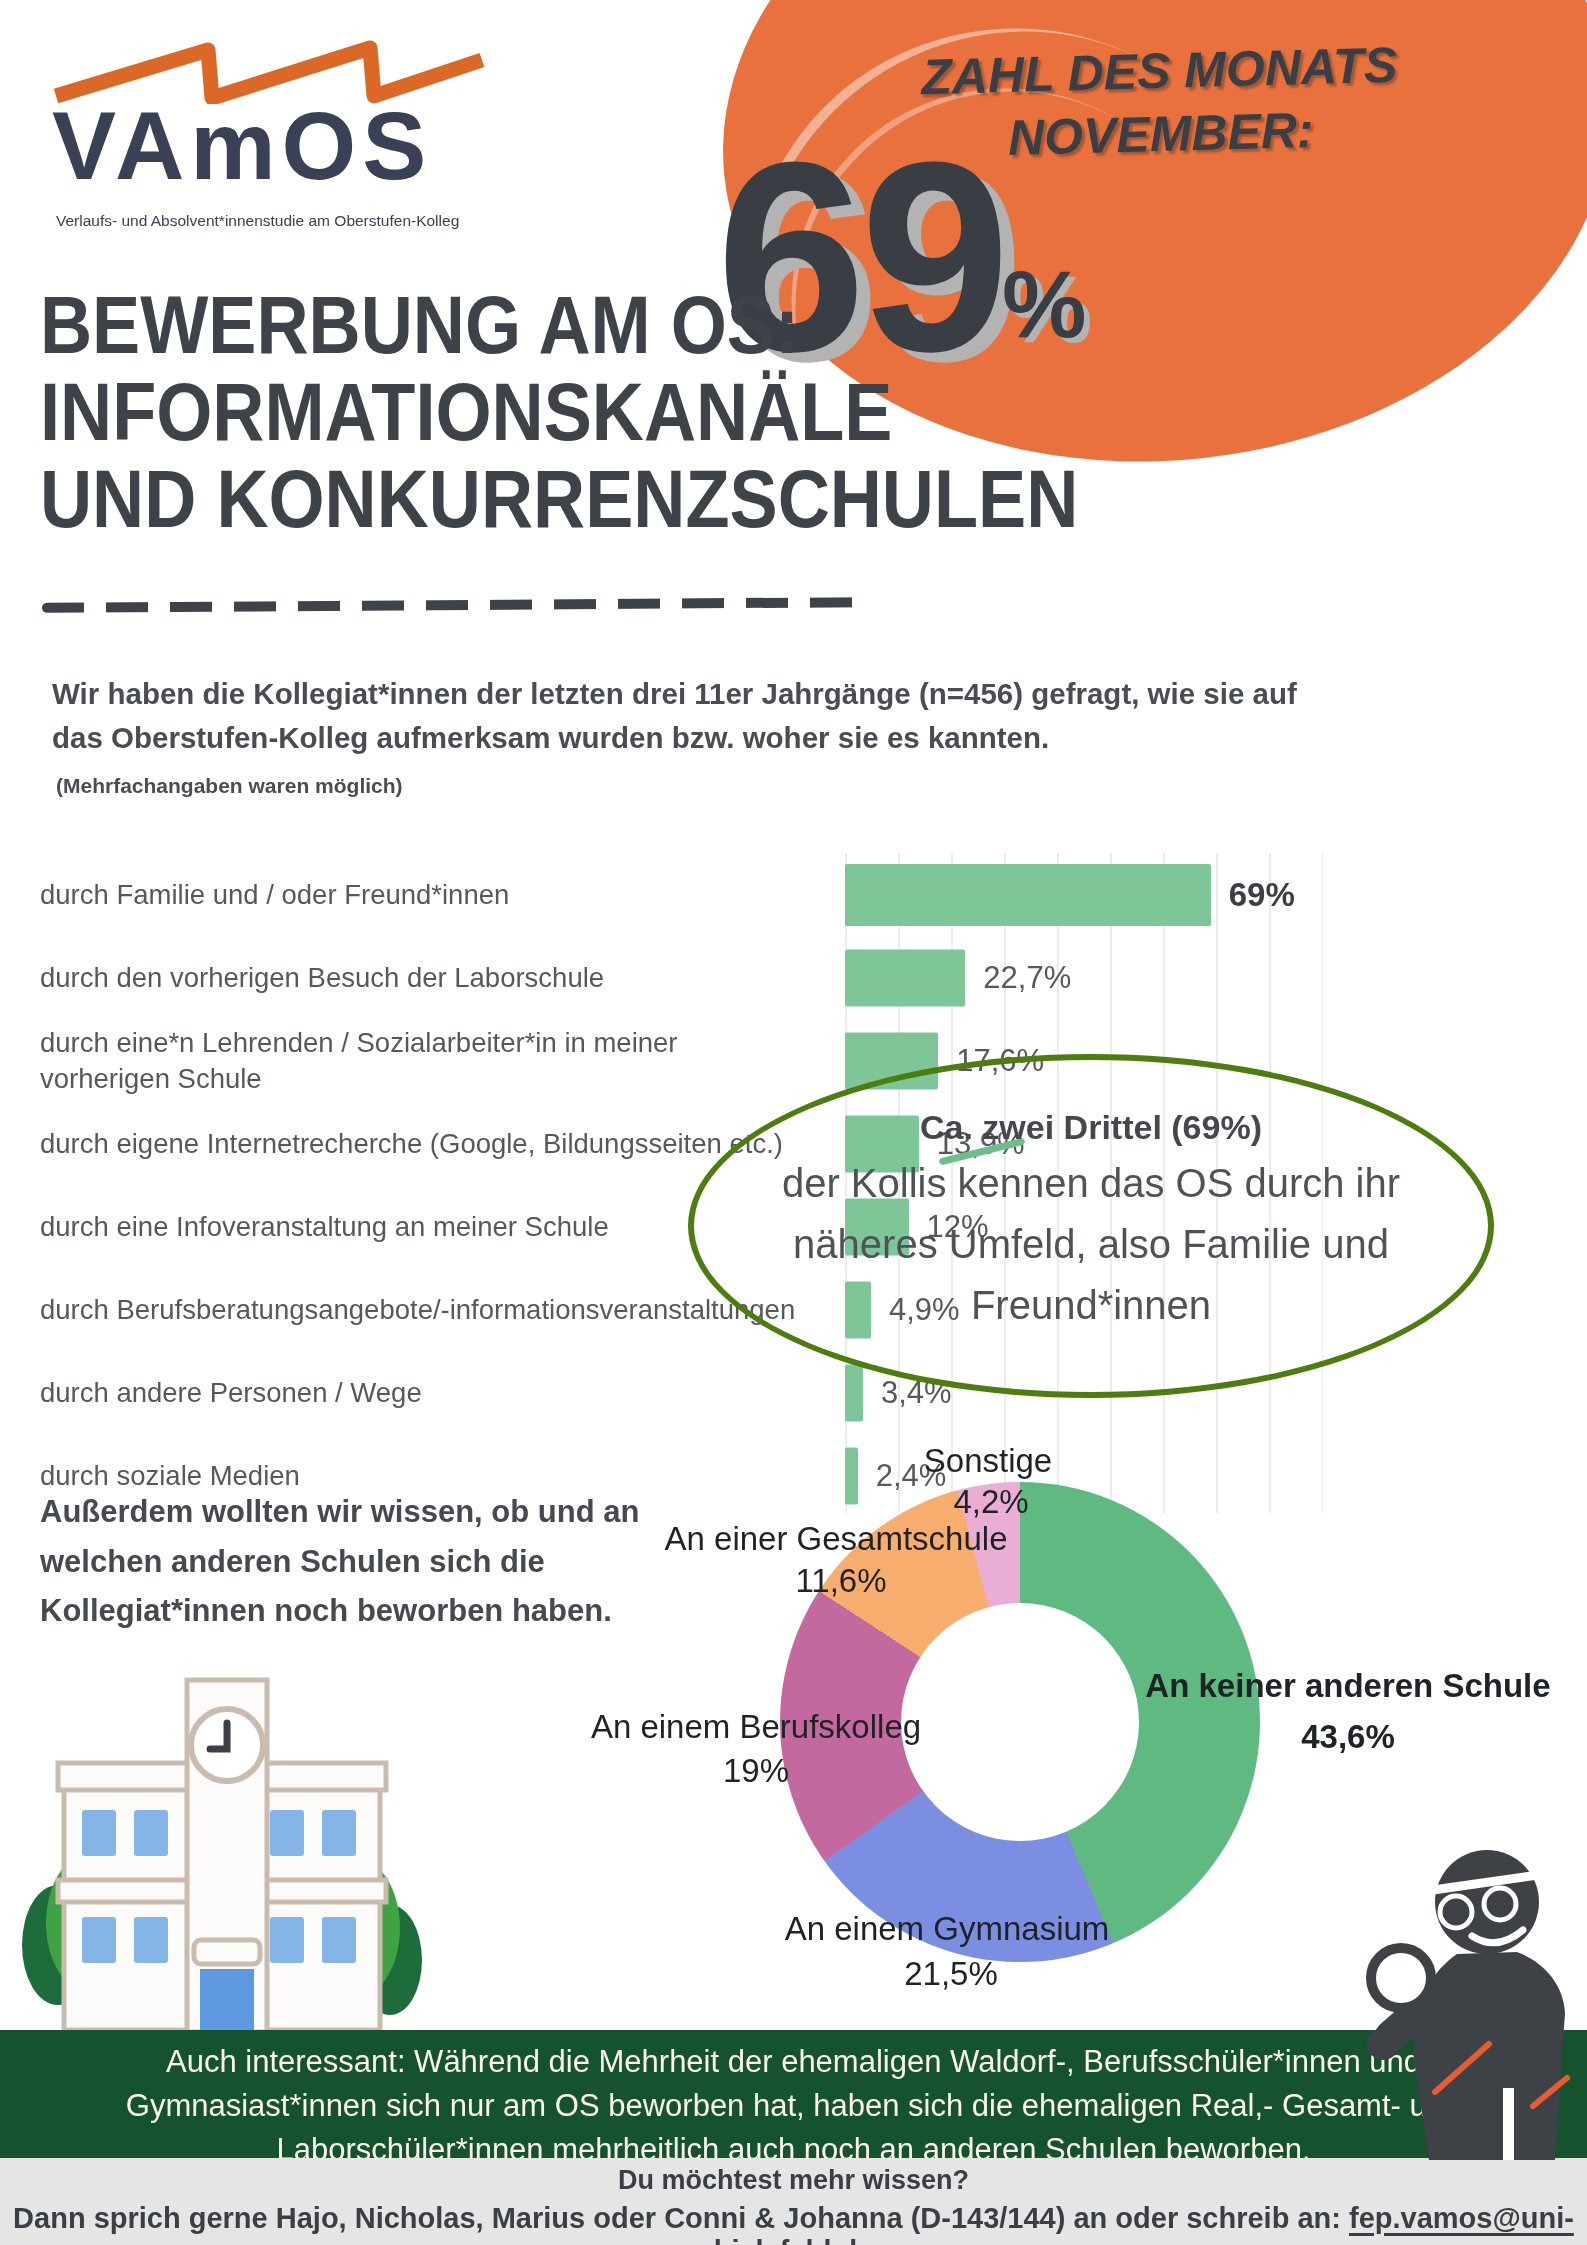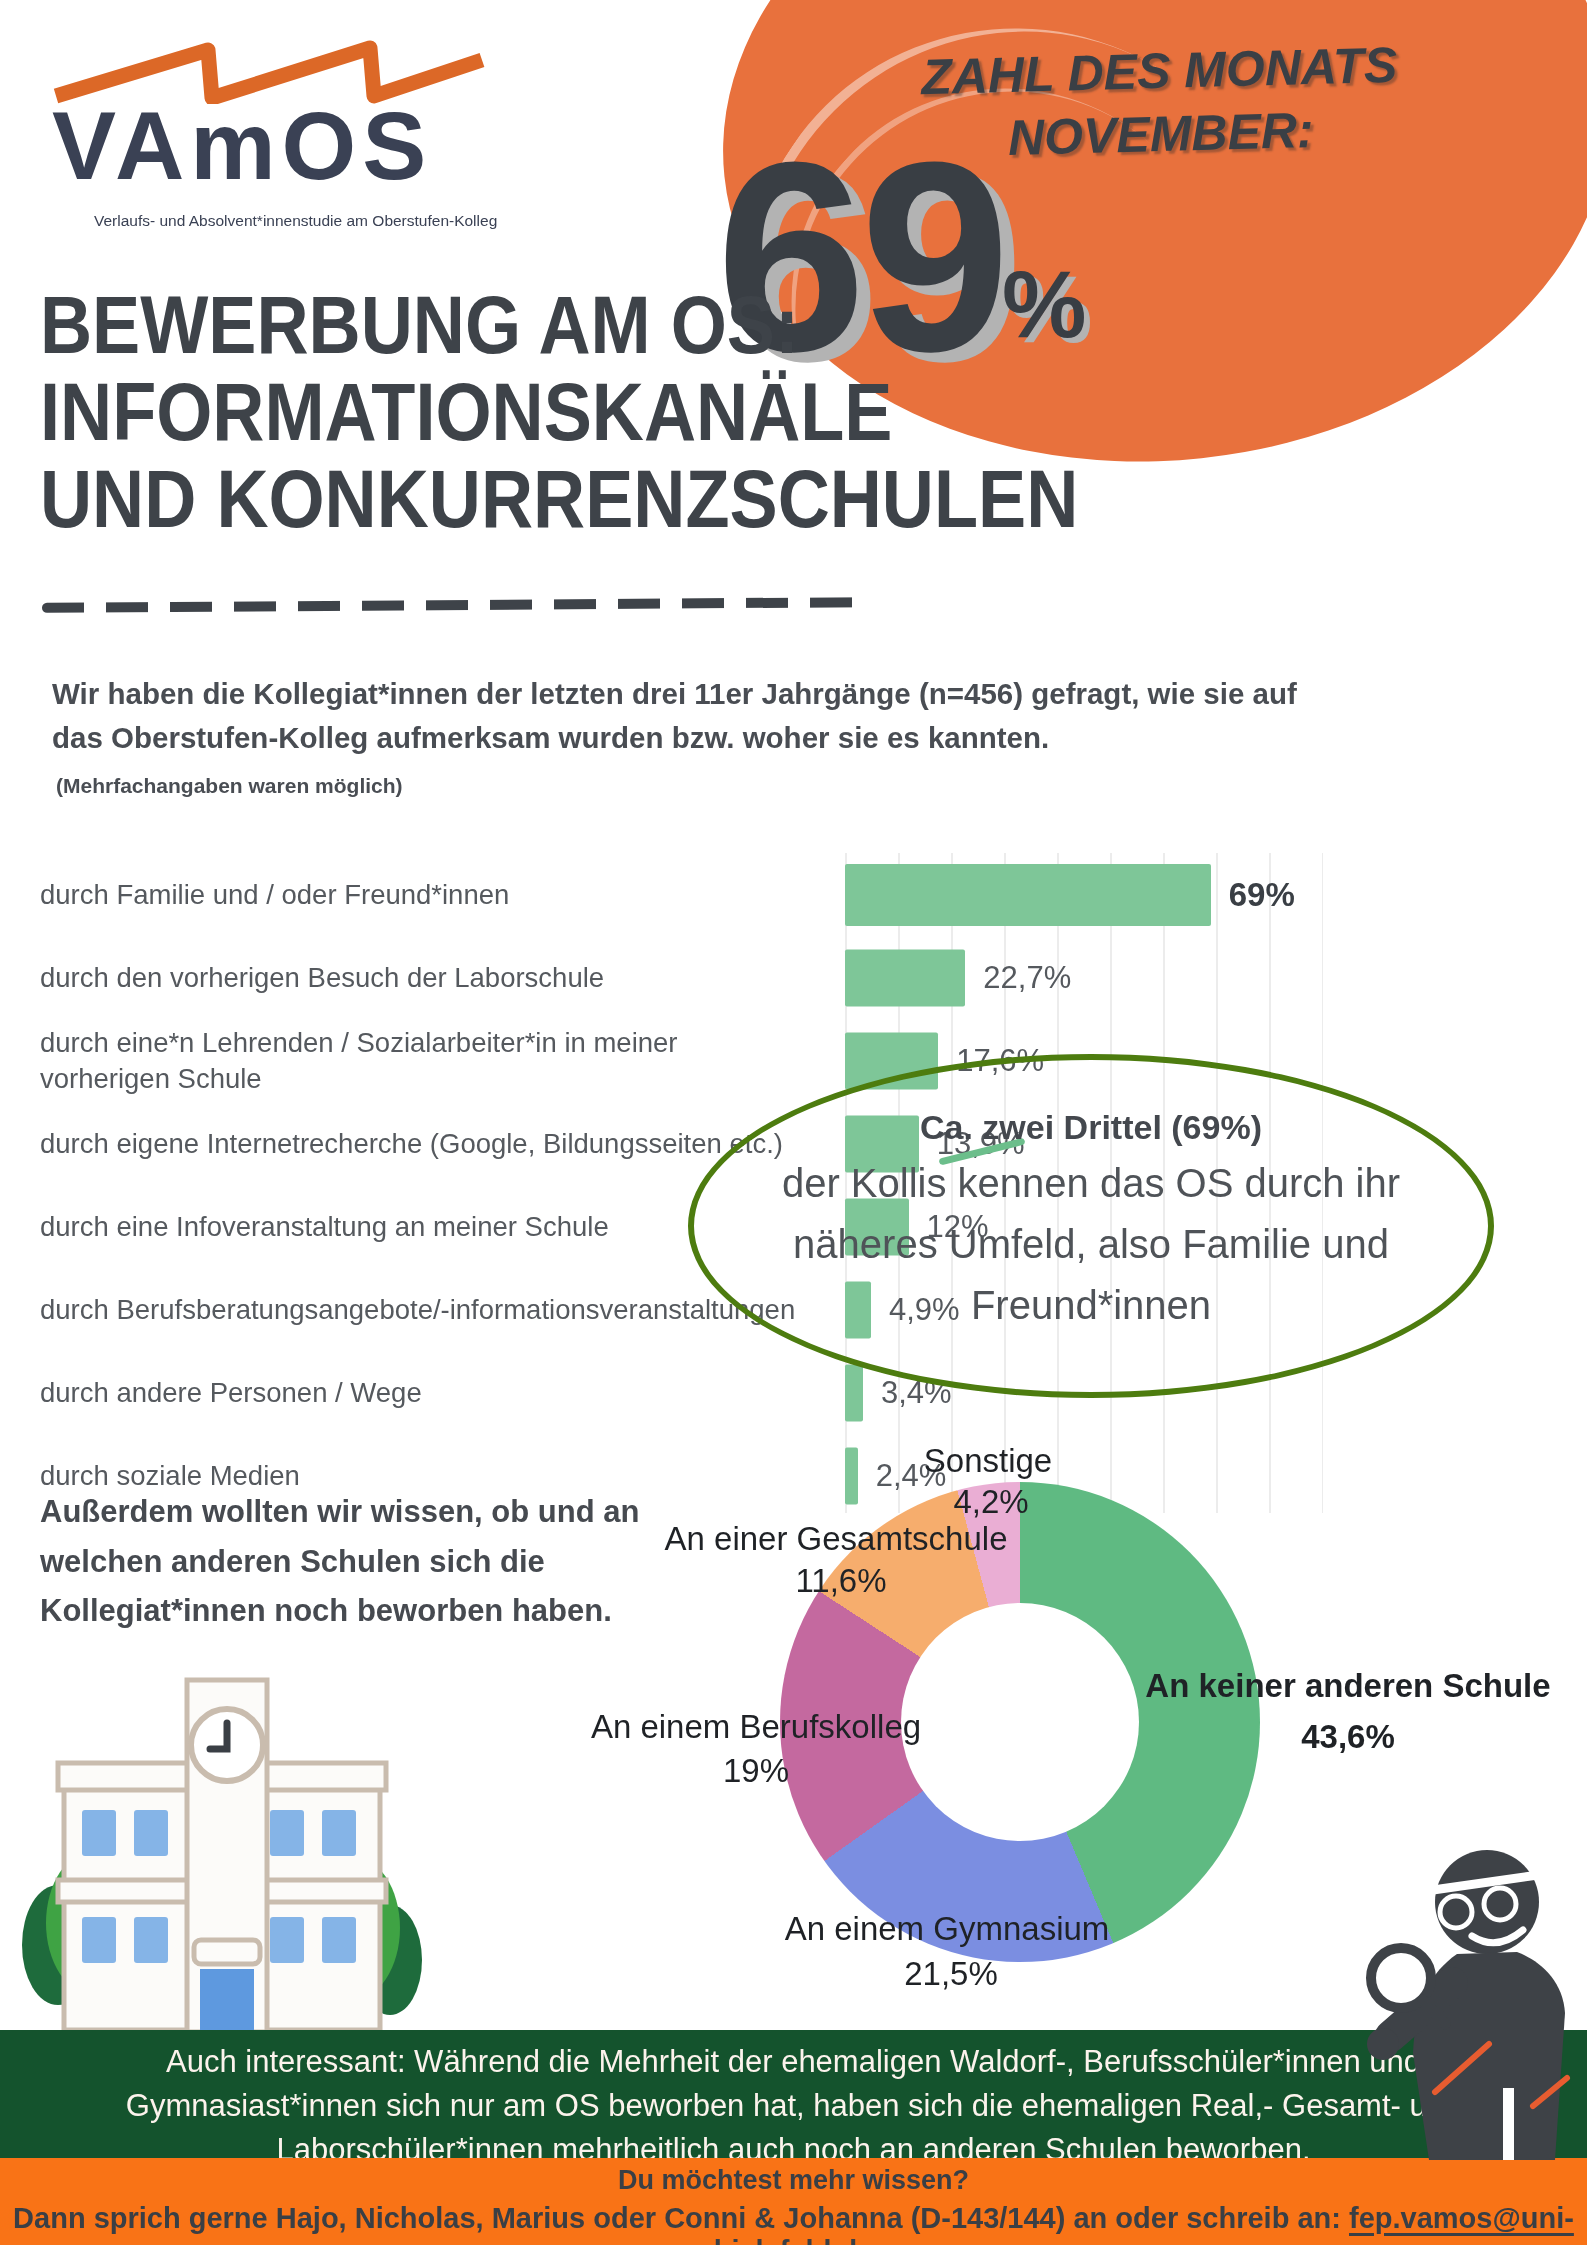--- a/index.html
+++ b/index.html
@@ -3,21 +3,21 @@
 <meta charset="utf-8">
 <style>
   html,body{margin:0;padding:0;background:#ffffff;}
   .page{position:relative;width:1587px;height:2245px;background:#fff;overflow:hidden;
         font-family:"Liberation Sans",sans-serif;color:#3E4349;}
   .abs{position:absolute;}
 
   
   .logo-zigzag{left:50px;top:34px;}
   .logo-title{left:52px;top:98px;font-size:96px;font-weight:700;color:#3A4154;letter-spacing:6px;line-height:1;}
-  .logo-sub{left:56px;top:212px;font-size:15.5px;color:#3A4154;margin-left:38px;}
+  .logo-sub{left:56px;top:212px;font-size:15.5px;color:#3A4154;}
 
   
   .blob{left:722px;top:-200px;width:890px;height:660px;background:#E8713D;border-radius:50%;transform:rotate(-6deg);}
   .brush1{left:745px;top:30px;width:540px;height:540px;border-radius:50%;
           border-left:10px solid rgba(255,255,255,.45);transform:rotate(34deg);}
   .brush2{left:790px;top:90px;width:430px;height:430px;border-radius:50%;
           border-left:7px solid rgba(255,255,255,.35);transform:rotate(42deg);}
   .kicker{left:815px;top:40px;width:690px;text-align:center;font-size:50px;font-style:italic;font-weight:800;
           color:#3A3F45;line-height:1.26;transform:rotate(-1.5deg);text-shadow:3px 3px 2px rgba(40,40,40,.35);}
   .big-number{left:716px;top:122px;font-size:270px;font-weight:700;color:#393E44;line-height:1;
@@ -59,21 +59,21 @@
   #donut{left:780px;top:1482px;width:480px;height:480px;border-radius:50%;}
   #donut::after{content:"";position:absolute;left:50%;top:50%;width:238px;height:238px;
                 background:#fff;border-radius:50%;transform:translate(-50%,-50%);}
   .donut-label{position:absolute;transform:translate(-50%,-50%);font-size:33px;color:#1F2226;
                white-space:nowrap;text-align:center;z-index:2;}
   .donut-label.bold{font-weight:700;}
 
   
   .banner{left:0;top:2030px;width:1587px;height:128px;background:#14532d;color:#FCF3EC;text-align:center;
           font-size:31px;line-height:1.42;padding-top:10px;box-sizing:border-box;}
-  .footer{left:0;top:2158px;width:1587px;height:87px;background:#f97316;text-align:center;color:#3A3F45;}
+  .footer{left:0;top:2158px;width:1587px;height:87px;background:#e5e5e5;text-align:center;color:#3A3F45;}
   .foot-q{font-size:27px;font-weight:700;padding-top:7px;}
   .foot-c{font-size:29px;font-weight:700;margin-top:6px;}
   .email{text-decoration:underline;text-underline-offset:5px;text-decoration-thickness:3px;}
 
   .school-svg{left:22px;top:1645px;}
   .detective-svg{left:1337px;top:1848px;z-index:3;}
 </style>
 </head>
 <body>
 

